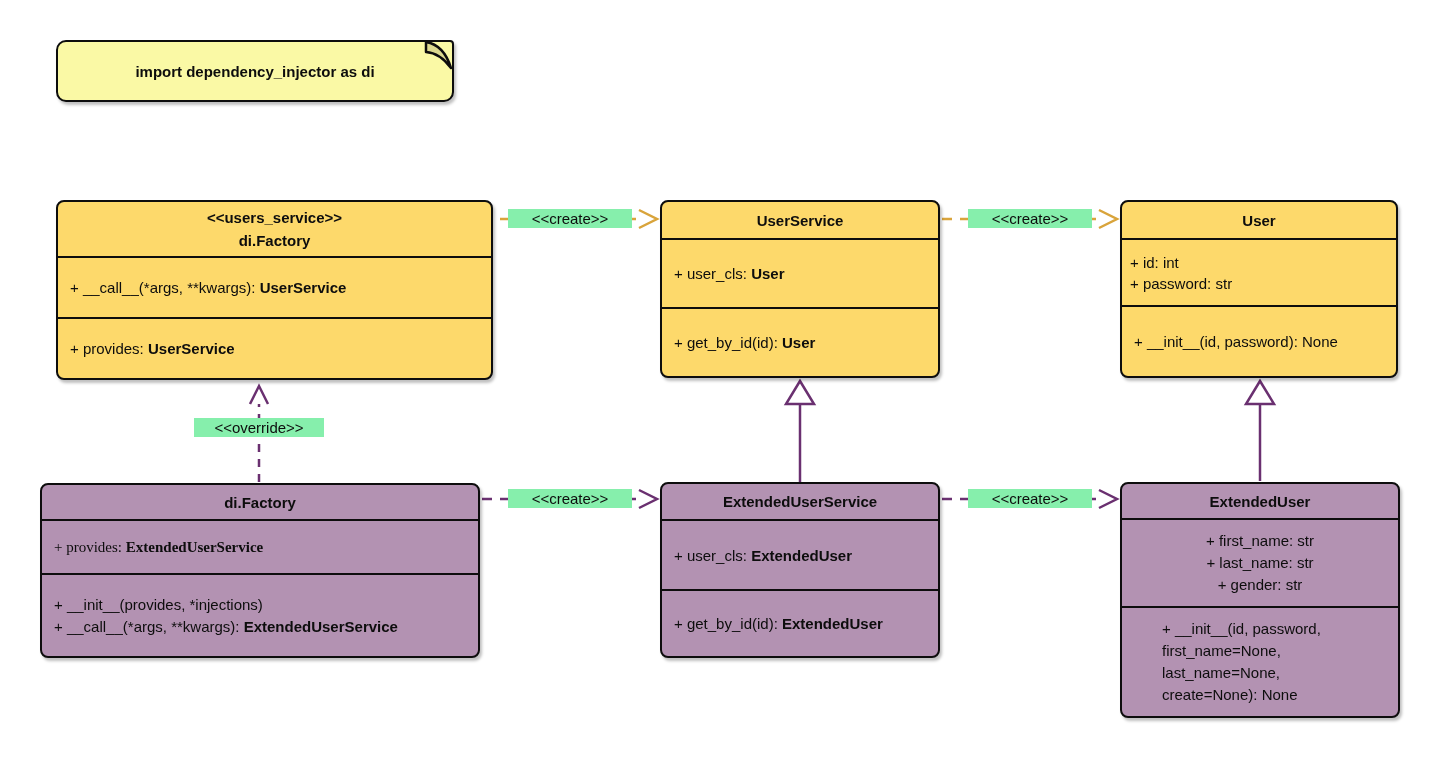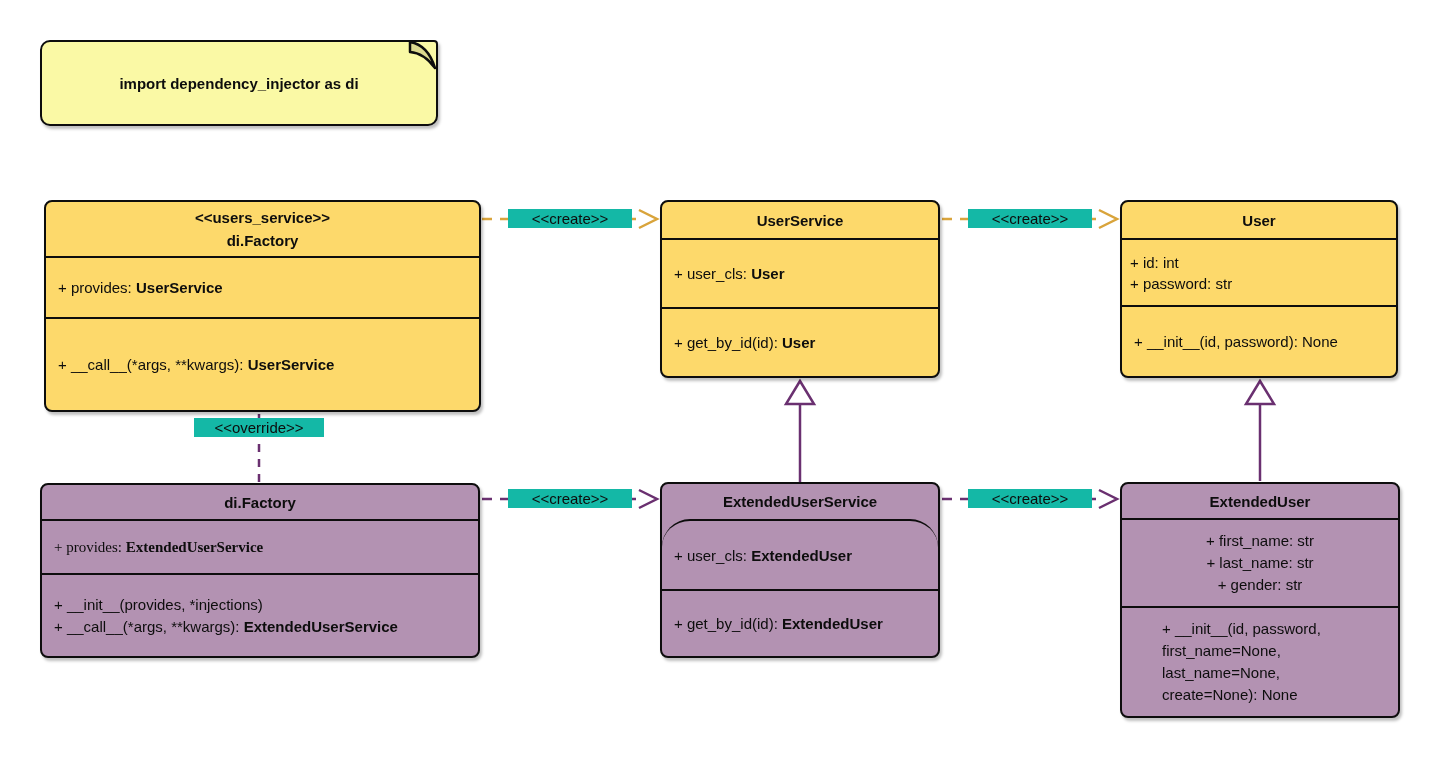--- a/index.html
+++ b/index.html
@@ -1,52 +1,52 @@
 <!DOCTYPE html>
 <html><head>
 <meta charset="utf-8">
 <style>
   html,body{margin:0;padding:0;background:#ffffff;}
   body{width:1440px;height:760px;position:relative;font-family:"Liberation Sans","DejaVu Sans",sans-serif;color:#0d0d0d;}
   .stage{position:absolute;left:0;top:0;width:1440px;height:760px;overflow:hidden;}
   svg.wires{position:absolute;left:0;top:0;pointer-events:none;}
 
-  .note{position:absolute;left:40px;top:40px;width:398px;height:86px;box-sizing:border-box;
+  .note{position:absolute;left:56px;top:40px;width:398px;height:62px;box-sizing:border-box;
     border:2.5px solid #0d0d0d;border-radius:10px;border-top-right-radius:4px;
     display:flex;align-items:center;justify-content:center;
     font-weight:bold;font-size:15px;box-shadow:2px 3px 3px rgba(0,0,0,.25);}
   .fold{position:absolute;right:-2px;top:-2px;}
 
   .uml-class{position:absolute;box-sizing:border-box;border:2.5px solid #0d0d0d;border-radius:8px;
     box-shadow:2px 3px 3px rgba(0,0,0,.25);display:flex;flex-direction:column;}
   .cmp{box-sizing:border-box;display:flex;flex-direction:column;justify-content:center;
     padding:0 12px;font-size:15px;line-height:21px;white-space:pre-wrap;}
   .cmp.hdr{align-items:center;text-align:center;font-weight:bold;padding:0 6px;line-height:23px;}
   .cmp + .cmp{border-top:2px solid #0d0d0d;}
   .b{font-weight:bold;}
 
-  #box-usf{left:44px;top:200px;width:437px;height:212px;}
+  #box-usf{left:56px;top:200px;width:437px;height:180px;}
   #box-usf .hdr{flex:0 0 54px;} #box-usf .attrs{flex:0 0 61px;} #box-usf .meths{flex:1;}
 
   #box-us{left:660px;top:200px;width:280px;height:178px;}
   #box-us .hdr{flex:0 0 36px;} #box-us .attrs{flex:0 0 69px;} #box-us .meths{flex:1;}
 
   #box-user{left:1120px;top:200px;width:278px;height:178px;}
   #box-user .hdr{flex:0 0 36px;} #box-user .attrs{flex:0 0 67px;padding-left:8px;} #box-user .meths{flex:1;}
 
   #box-ef{left:40px;top:483px;width:440px;height:175px;}
   #box-ef .hdr{flex:0 0 34px;} #box-ef .attrs{flex:0 0 54px;font-family:Liberation Serif, serif;} #box-ef .meths{flex:1;line-height:22px;}
 
   #box-eus{left:660px;top:482px;width:280px;height:176px;}
-  #box-eus .hdr{flex:0 0 35px;} #box-eus .attrs{flex:0 0 70px;border-radius:28px;} #box-eus .meths{flex:1;}
+  #box-eus .hdr{flex:0 0 35px;} #box-eus .attrs{flex:0 0 70px;} #box-eus .meths{flex:1;}
 
   #box-eu{left:1120px;top:482px;width:280px;height:236px;}
   #box-eu .hdr{flex:0 0 34px;} #box-eu .attrs{flex:0 0 88px;line-height:22px;text-align:center;} #box-eu .meths{flex:1;line-height:22px;padding-left:40px;}
 
-  .lbl{position:absolute;font-size:15px;line-height:19px;text-align:center;background:#14b8a6;padding:0 2px;}
+  .lbl{position:absolute;font-size:15px;line-height:19px;text-align:center;background:#86efac;padding:0 2px;}
   #lbl-create-1{left:508px;top:209px;width:120px;}
   #lbl-create-2{left:968px;top:209px;width:120px;}
   #lbl-create-3{left:508px;top:489px;width:120px;}
   #lbl-create-4{left:968px;top:489px;width:120px;}
   #lbl-override{left:194px;top:418px;width:126px;}
 </style>
 </head>
 <body>
 
 <div class="stage">
@@ -87,25 +87,25 @@
     <svg class="fold" width="30" height="30" viewBox="0 0 30 30">
       <path d="M2 2 Q 20 5 27 28 Q 16 13 2 12 Z" stroke="#0d0d0d" stroke-width="2.5" stroke-linejoin="round" fill="#DCD98F"></path>
     </svg>
   </div>
 
   <div class="uml-class" id="box-usf" style="background: rgb(253, 217, 107);">
     <div class="cmp hdr">
       <span>&lt;&lt;users_service&gt;&gt;</span>
       <span>di.Factory</span>
     </div>
+    <div class="cmp meths">
+      <div><span>+ __call__(*args, **kwargs): </span><span class="b">UserService</span></div>
+    </div>
     <div class="cmp attrs">
       <div><span>+ provides: </span><span class="b">UserService</span></div>
-    </div>
-    <div class="cmp meths">
-      <div><span>+ __call__(*args, **kwargs): </span><span class="b">UserService</span></div>
     </div>
   </div>
 
   <div class="uml-class" id="box-us" style="background: rgb(253, 217, 107);">
     <div class="cmp hdr">
       <span>UserService</span>
     </div>
     <div class="cmp attrs">
       <div><span>+ user_cls: </span><span class="b">User</span></div>
     </div>

